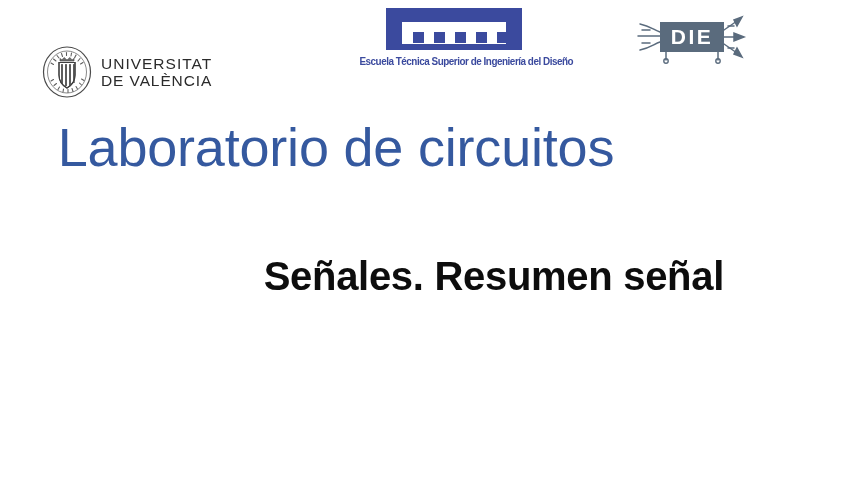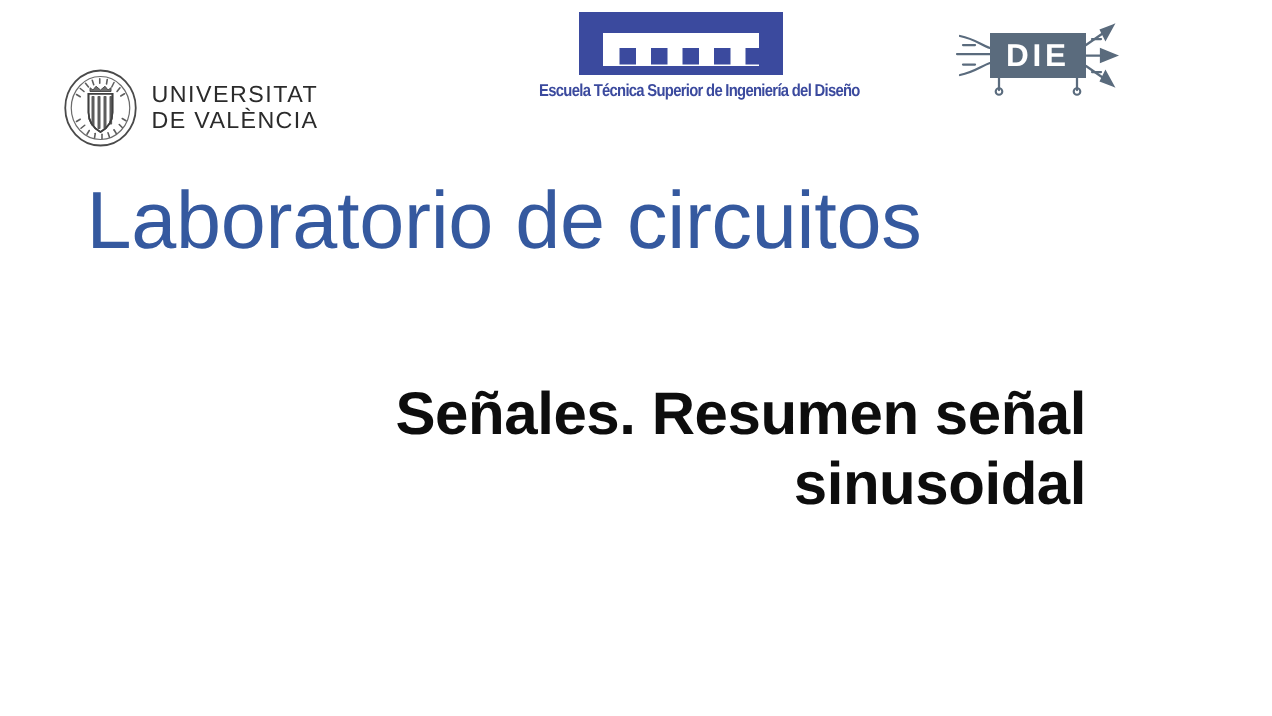--- a/index.html
+++ b/index.html
@@ -231,16 +231,15 @@
           </g>
         </svg>
       </span>
     </div>
   </div>
 
   <div class="title-main">Laboratorio de circuitos</div>
 
   <div class="title-sub">
     <span class="sub-line">Señales. Resumen señal</span>
-    <span class="sub-line">sinusoidal</span>
   </div>
 
 </div>
 
 </body></html>

